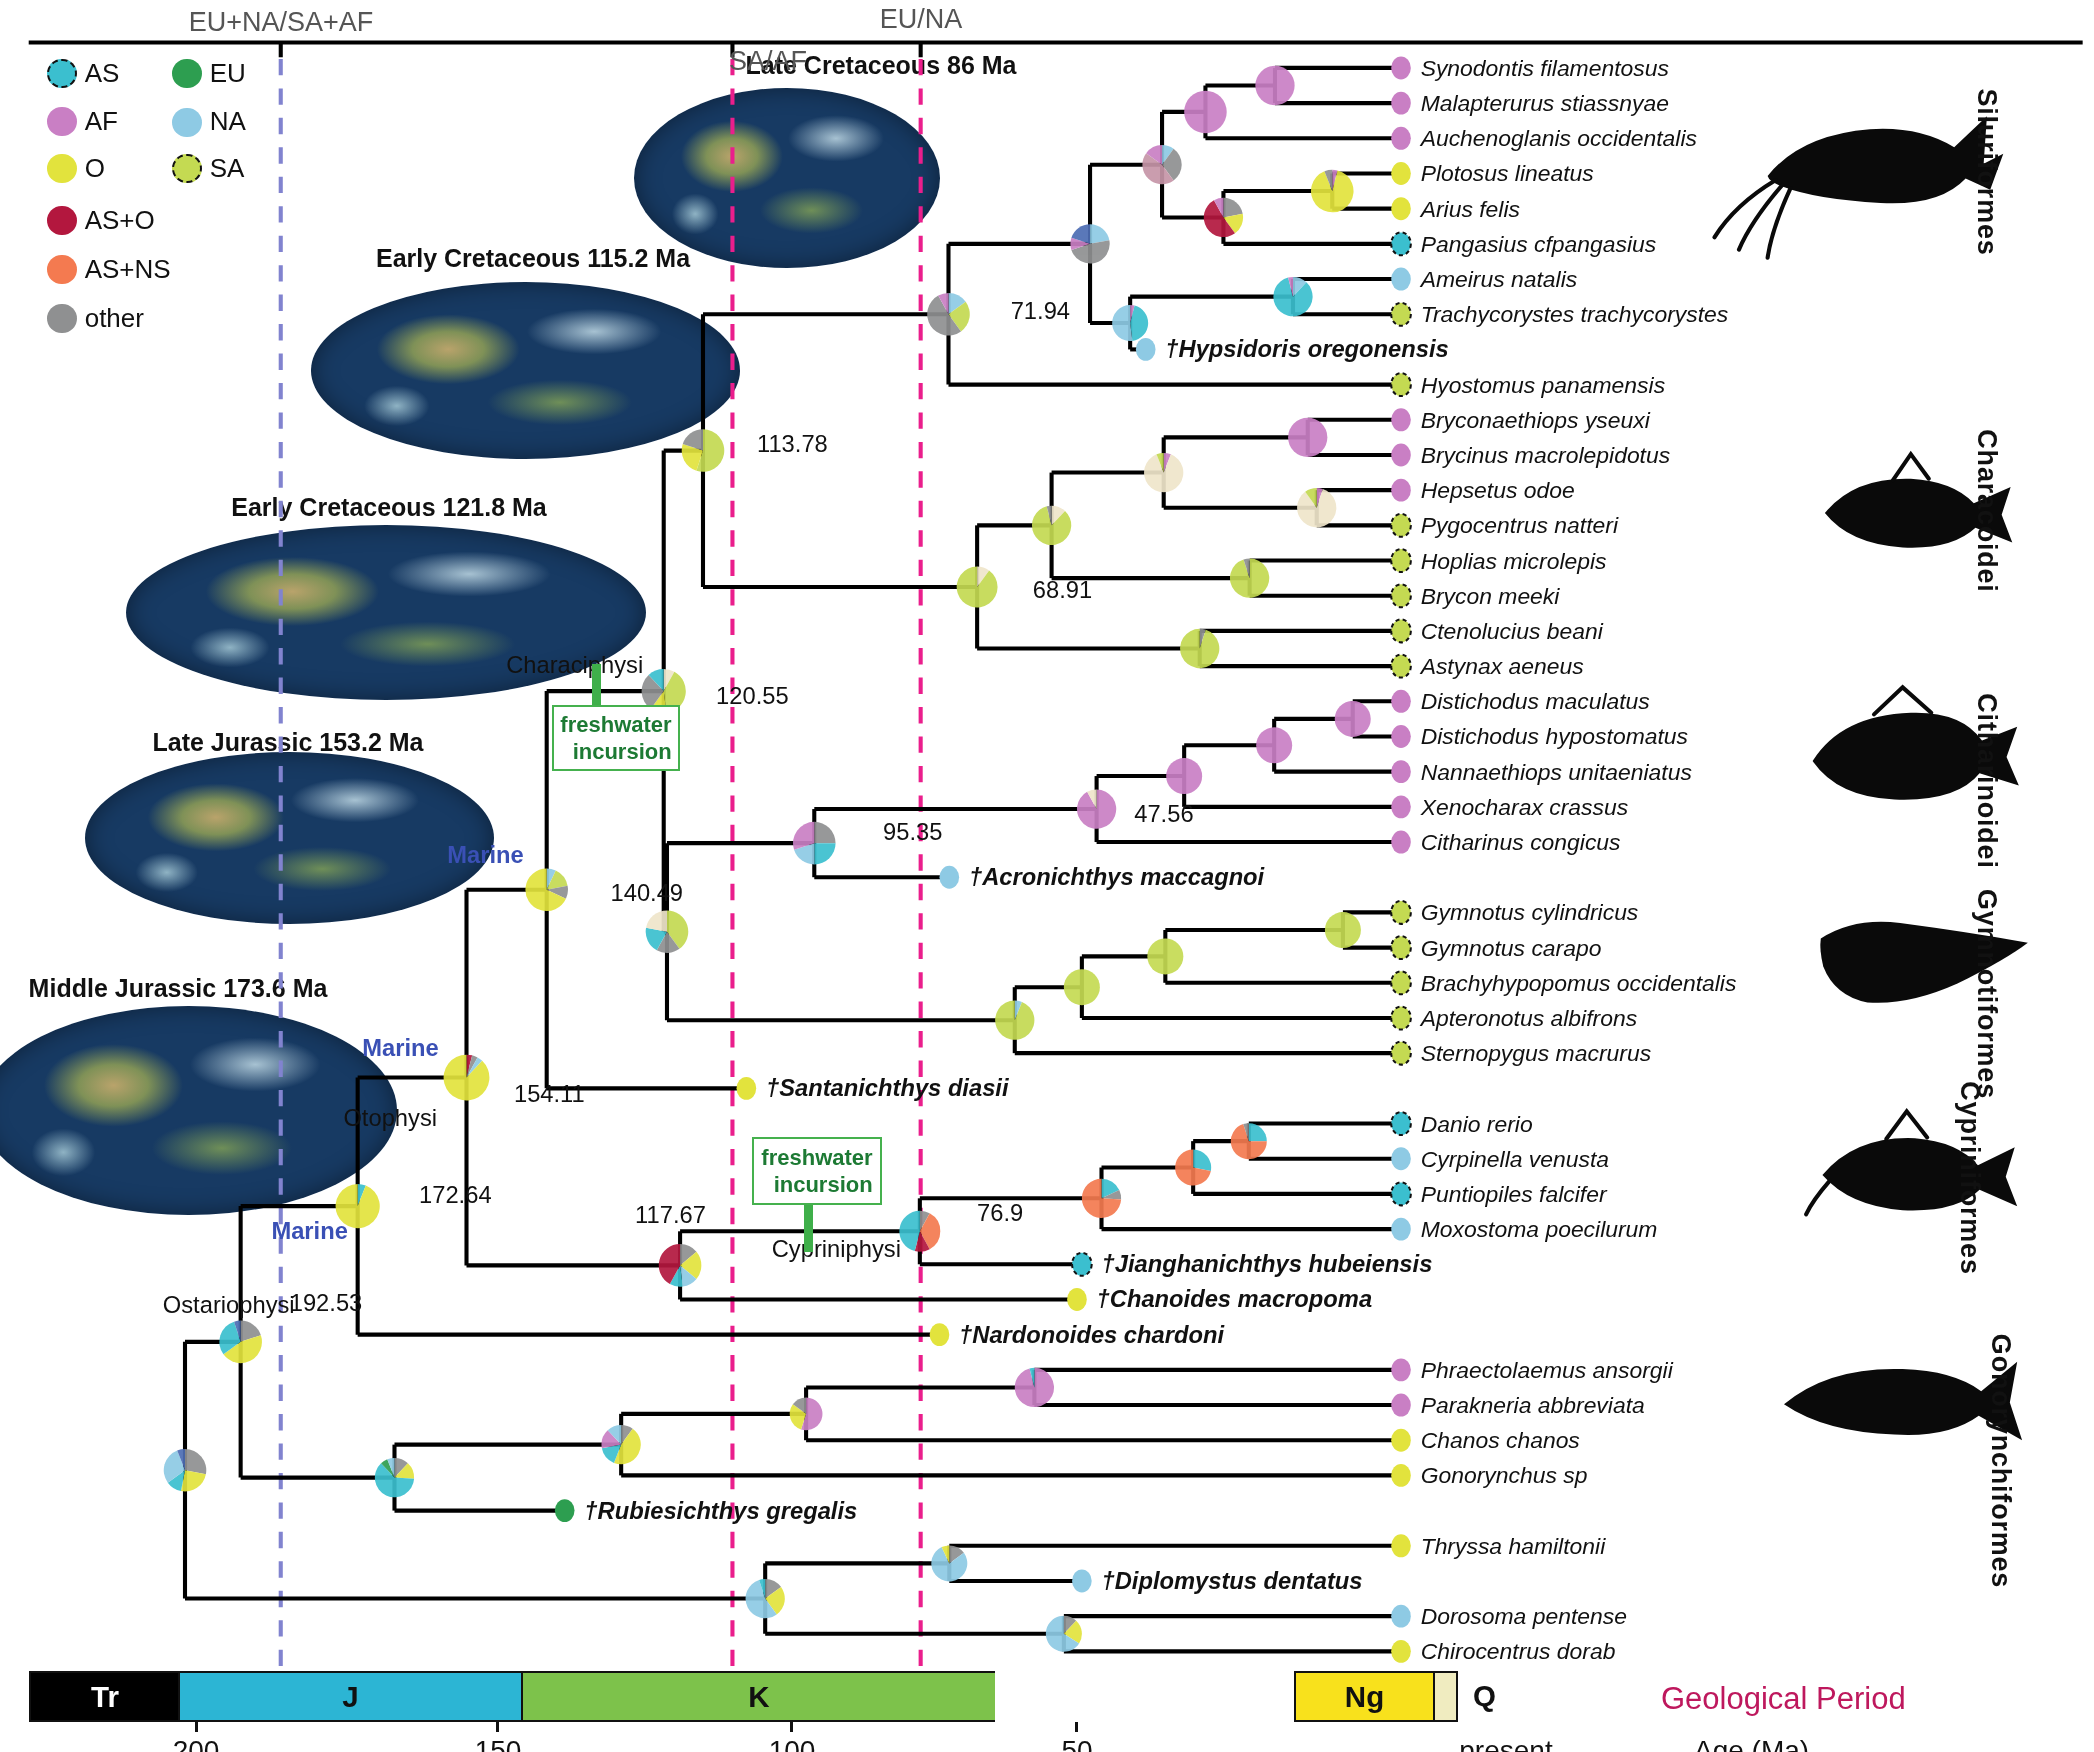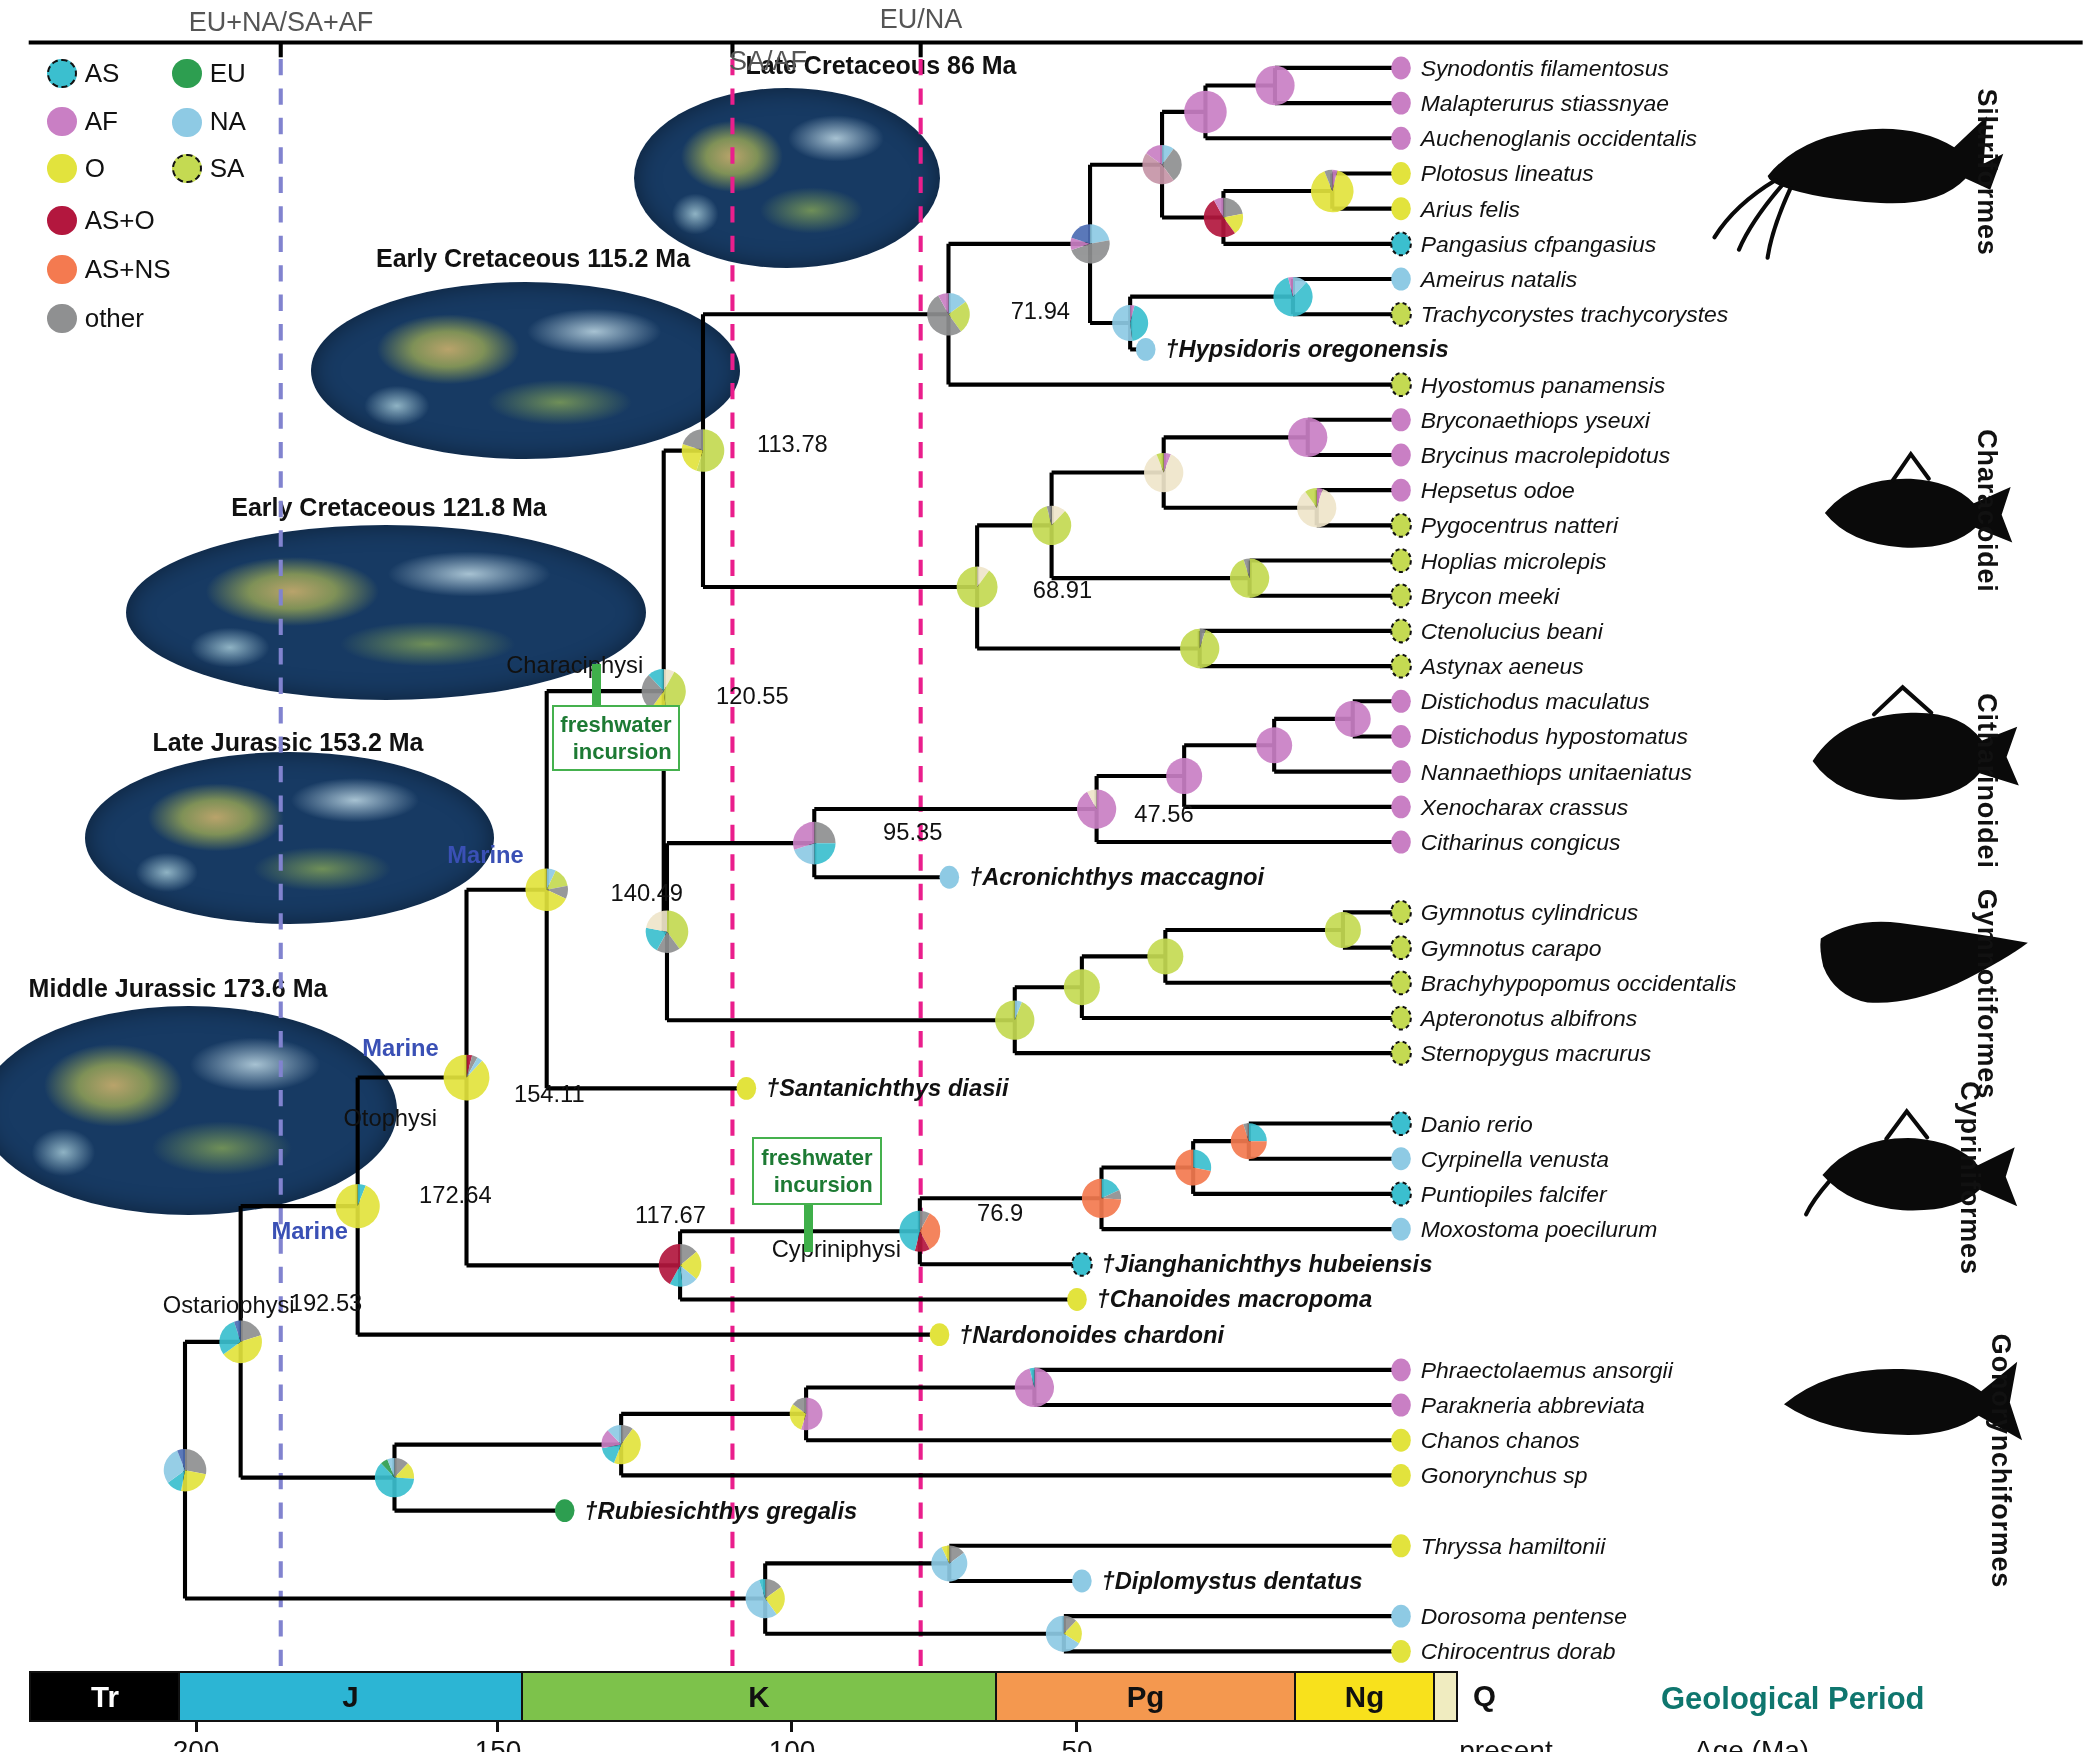--- a/index.html
+++ b/index.html
@@ -25,21 +25,21 @@
   .top-label{position:absolute;z-index:3;color:#555;font-size:27px;transform:translateX(-50%);white-space:nowrap;}
   .clade-label{position:absolute;z-index:3;color:#111;font-weight:bold;font-size:27px;letter-spacing:0.8px;
     writing-mode:vertical-rl;transform:translateY(-50%);white-space:nowrap;}
   .timescale{position:absolute;z-index:3;}
   .ts-seg{position:absolute;top:0;height:51px;box-sizing:border-box;border:2.5px solid #111;border-right:none;
     display:flex;align-items:center;justify-content:center;font-weight:bold;font-size:29.5px;}
   .ts-last{border-right:2.5px solid #111;}
   .ts-tick{position:absolute;width:3.3px;height:9.8px;background:#111;top:51px;}
   .ts-num{position:absolute;top:64px;font-size:28px;color:#111;transform:translateX(-50%);white-space:nowrap;}
   .ts-q{position:absolute;top:8.2px;font-weight:bold;font-size:29.5px;color:#111;}
-  .ts-title{position:absolute;font-weight:bold;font-size:31px;color:#0f766e;top:9.8px;white-space:nowrap;}
+  .ts-title{position:absolute;font-weight:normal;font-size:31px;color:#be185d;top:9.8px;white-space:nowrap;}
   .ts-axis{position:absolute;font-size:28px;color:#111;top:64px;white-space:nowrap;}
 </style>
 </head>
 <body>
 
 <div id="stage">
   <div id="maps-layer">
       <div class="paleomap" style="left: 634px; top: 88px; width: 306px; height: 180px;"></div>
       <div class="map-caption" style="left: 881px; top: 51px;">Late Cretaceous 86 Ma</div>
       <div class="paleomap" style="left: 311px; top: 282px; width: 429px; height: 177px;"></div>
@@ -617,21 +617,20 @@
       <div class="clade-label" style="left: 1971px; top: 511px;">Characoidei</div>
       <div class="clade-label" style="left: 1971px; top: 781px;">Citharinoidei</div>
       <div class="clade-label" style="left: 1971px; top: 994px;">Gymnotiformes</div>
       <div class="clade-label" style="left: 1954px; top: 1178px;">Cypriniformes</div>
       <div class="clade-label" style="left: 1985px; top: 1461px;">Gonorynchiformes</div>
     </div>
   <div class="timescale" id="timescale" style="left:0;top:1671px;width:2095px;height:81px;">
       <div class="ts-seg" style="left: 29px; width: 150px; background: #000000; color: rgb(255, 255, 255);">Tr</div>
       <div class="ts-seg" style="left: 178px; width: 343px; background: rgb(44, 181, 212); color: rgb(17, 17, 17);">J</div>
       <div class="ts-seg" style="left: 521px; width: 474px; background: rgb(125, 194, 75); color: rgb(17, 17, 17);">K</div>
-      <div class="ts-seg" style="left: 995px; width: 299px; background: rgb(244, 152, 79); color: rgb(17, 17, 17);">Pg</div>
       <div class="ts-seg" style="left: 1294px; width: 139px; background: rgb(248, 225, 28); color: rgb(17, 17, 17);">Ng</div>
       <div class="ts-seg ts-last" style="left: 1433px; width: 24.5px; background: rgb(240, 236, 192); color: rgb(17, 17, 17);"></div>
       <div class="ts-q" style="left: 1473px;">Q</div>
       <div class="ts-tick" style="left: 195px;"></div>
       <div class="ts-num" style="left: 196px;">200</div>
       <div class="ts-tick" style="left: 496px;"></div>
       <div class="ts-num" style="left: 498px;">150</div>
       <div class="ts-tick" style="left: 790px;"></div>
       <div class="ts-num" style="left: 792px;">100</div>
       <div class="ts-tick" style="left: 1075px;"></div>

